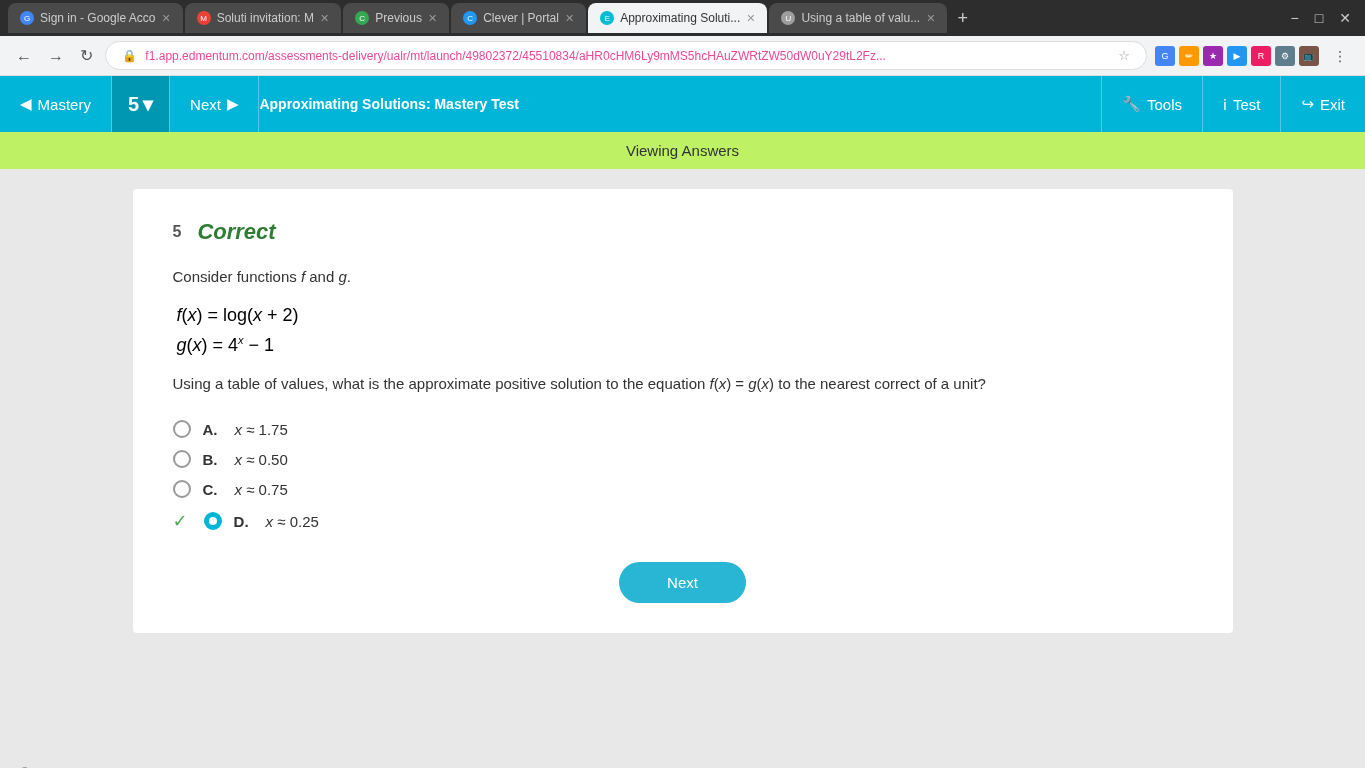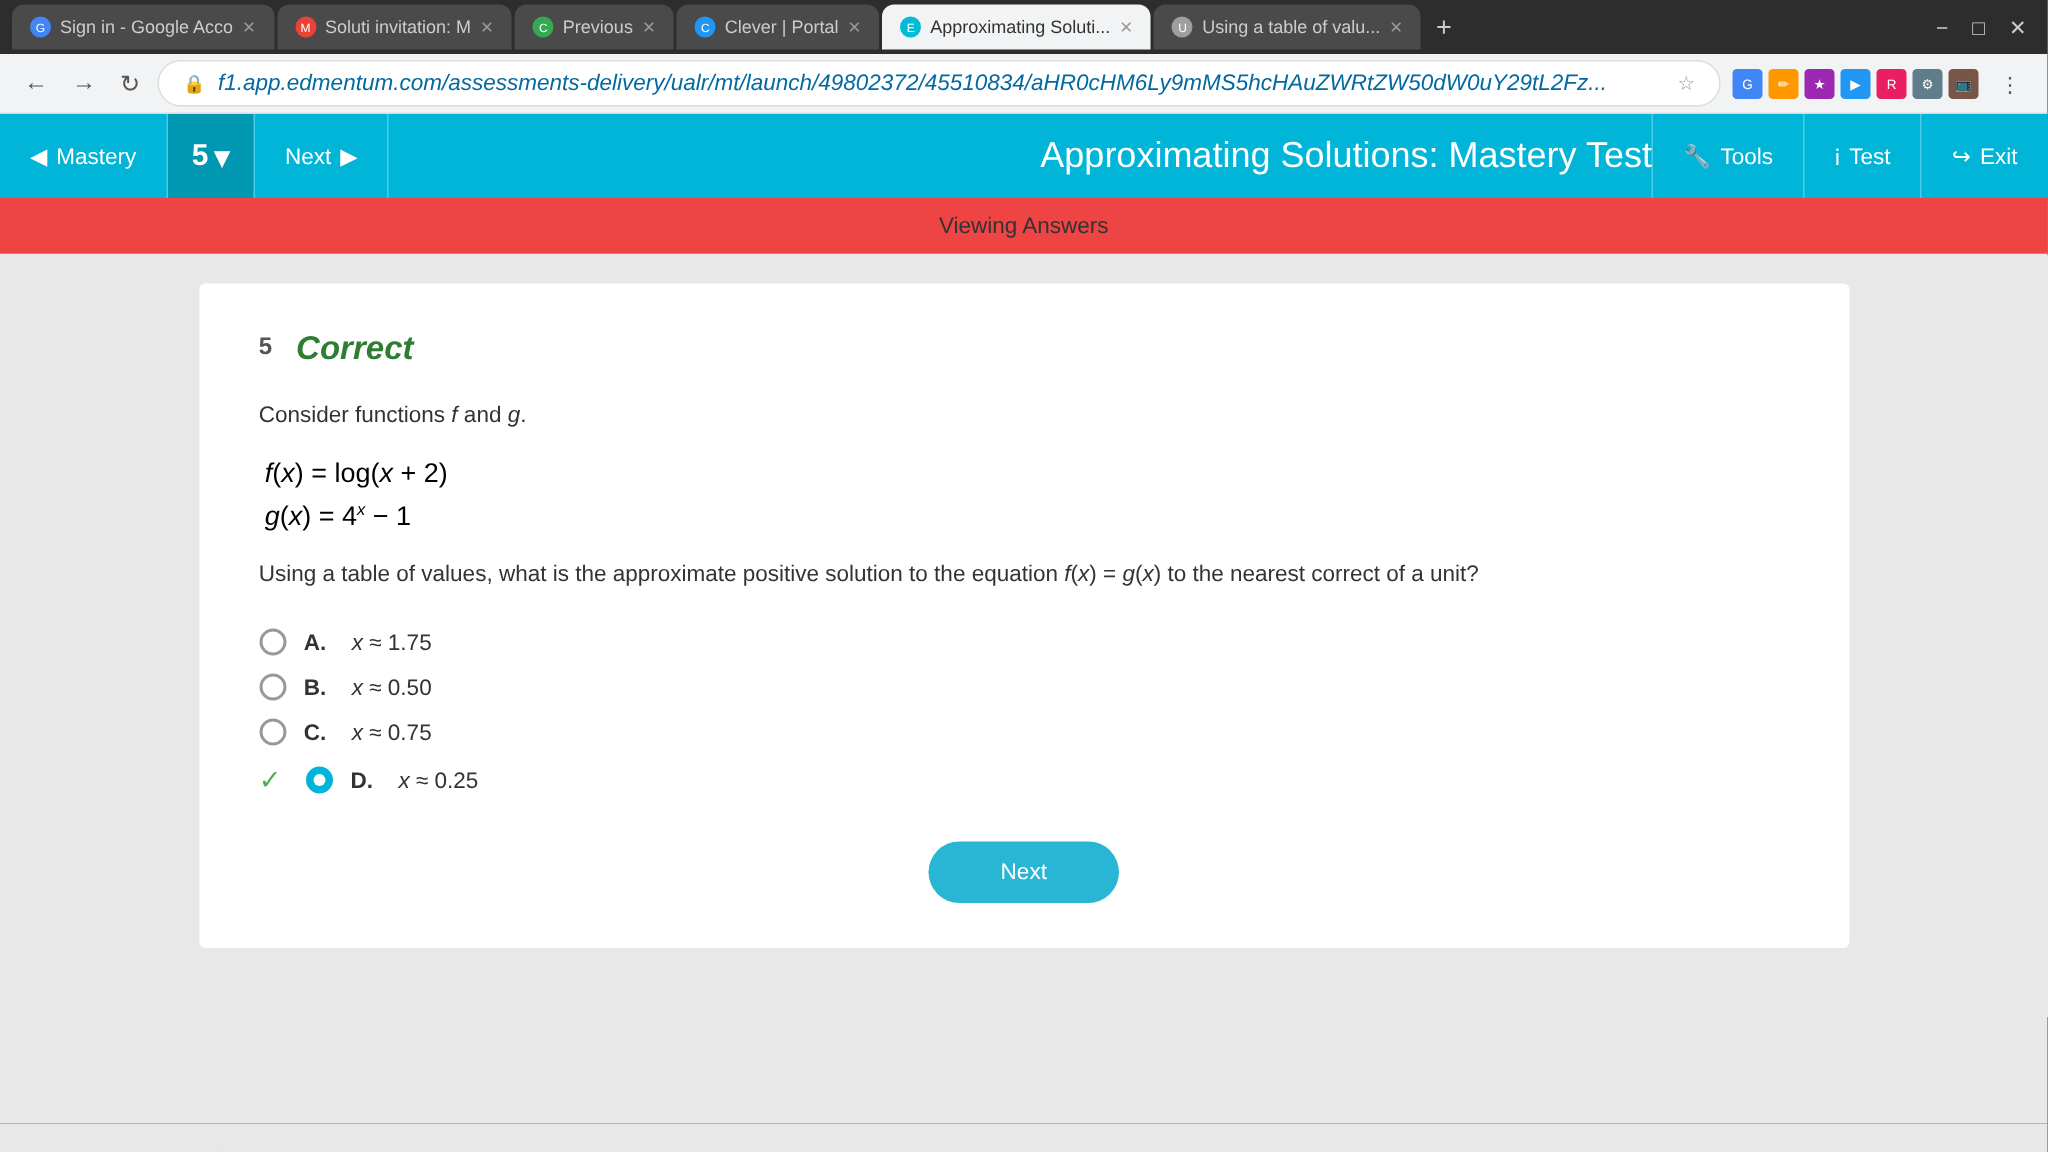--- a/index.html
+++ b/index.html
@@ -19,35 +19,35 @@
     .tab-icon.table { background: #9e9e9e; }
     .tab-close { margin-left: auto; font-size: 11px; color: #999; cursor: pointer; }
     .tab-label { white-space: nowrap; overflow: hidden; text-overflow: ellipsis; max-width: 130px; }
     .new-tab-btn { background: none; border: none; color: #ccc; font-size: 18px; cursor: pointer; padding: 4px 8px; }
     .window-controls { display: flex; gap: 4px; margin-left: auto; }
     .window-btn { background: none; border: none; color: #ccc; font-size: 14px; cursor: pointer; padding: 2px 6px; }
 
     .address-bar { display: flex; align-items: center; background: #f1f3f4; height: 40px; padding: 0 12px; gap: 8px; border-bottom: 1px solid #ddd; }
     .nav-btn { background: none; border: none; cursor: pointer; font-size: 16px; color: #555; padding: 4px; border-radius: 50%; }
     .url-bar { flex: 1; background: white; border: 1px solid #ddd; border-radius: 20px; padding: 6px 16px; font-size: 13px; color: #333; display: flex; align-items: center; gap: 8px; }
-    .url-text { flex: 1; font-size: 15px; color: #0369a1; font-style: italic; }
+    .url-text { flex: 1; font-size: 12px; color: #ec4899; }
     .browser-ext { display: flex; gap: 4px; align-items: center; }
     .ext-icon { width: 20px; height: 20px; border-radius: 3px; background: #ddd; display: flex; align-items: center; justify-content: center; font-size: 10px; }
 
     
     .app-nav { display: flex; align-items: center; background: #00b5d8; height: 56px; padding: 0; }
     .nav-prev { display: flex; align-items: center; gap: 6px; padding: 0 20px; height: 100%; cursor: pointer; color: white; font-size: 15px; border-right: 1px solid rgba(255,255,255,0.3); }
     .nav-question-num { display: flex; align-items: center; background: #0097b2; padding: 0 16px; height: 100%; color: white; font-size: 20px; font-weight: bold; gap: 4px; }
     .nav-next { display: flex; align-items: center; gap: 6px; padding: 0 20px; height: 100%; cursor: pointer; color: white; font-size: 15px; border-right: 1px solid rgba(255,255,255,0.3); border-left: 1px solid rgba(255,255,255,0.3); }
-    .nav-title { flex: 1; text-align: right; color: white; font-size: 24px; font-weight: normal; }
+    .nav-title { flex: 1; text-align: left; color: white; font-size: 14px; font-weight: bold; }
     .nav-actions { display: flex; align-items: center; height: 100%; }
     .nav-action-btn { display: flex; align-items: center; gap: 6px; padding: 0 20px; height: 100%; cursor: pointer; color: white; font-size: 15px; border-left: 1px solid rgba(255,255,255,0.3); }
 
     
-    .viewing-banner { background: #ef4444; text-align: center; padding: 10px; color: #333; font-size: 15px; font-weight: 500; }
+    .viewing-banner { background: #bef264; text-align: center; padding: 10px; color: #333; font-size: 15px; font-weight: 500; }
 
     
     .main-content { background: #e8e8e8; padding: 20px; min-height: 580px; }
     .question-card { background: white; border-radius: 4px; padding: 30px 40px; max-width: 1100px; margin: 0 auto; }
     .question-header { display: flex; align-items: center; gap: 16px; margin-bottom: 20px; }
     .question-number { font-size: 16px; color: #555; font-weight: bold; }
     .correct-label { font-size: 22px; font-weight: bold; color: #2e7d32; font-style: italic; }
 
     .question-text { font-size: 15px; color: #333; margin-bottom: 16px; line-height: 1.6; }
     .equation-block { margin: 16px 0; font-size: 18px; }

